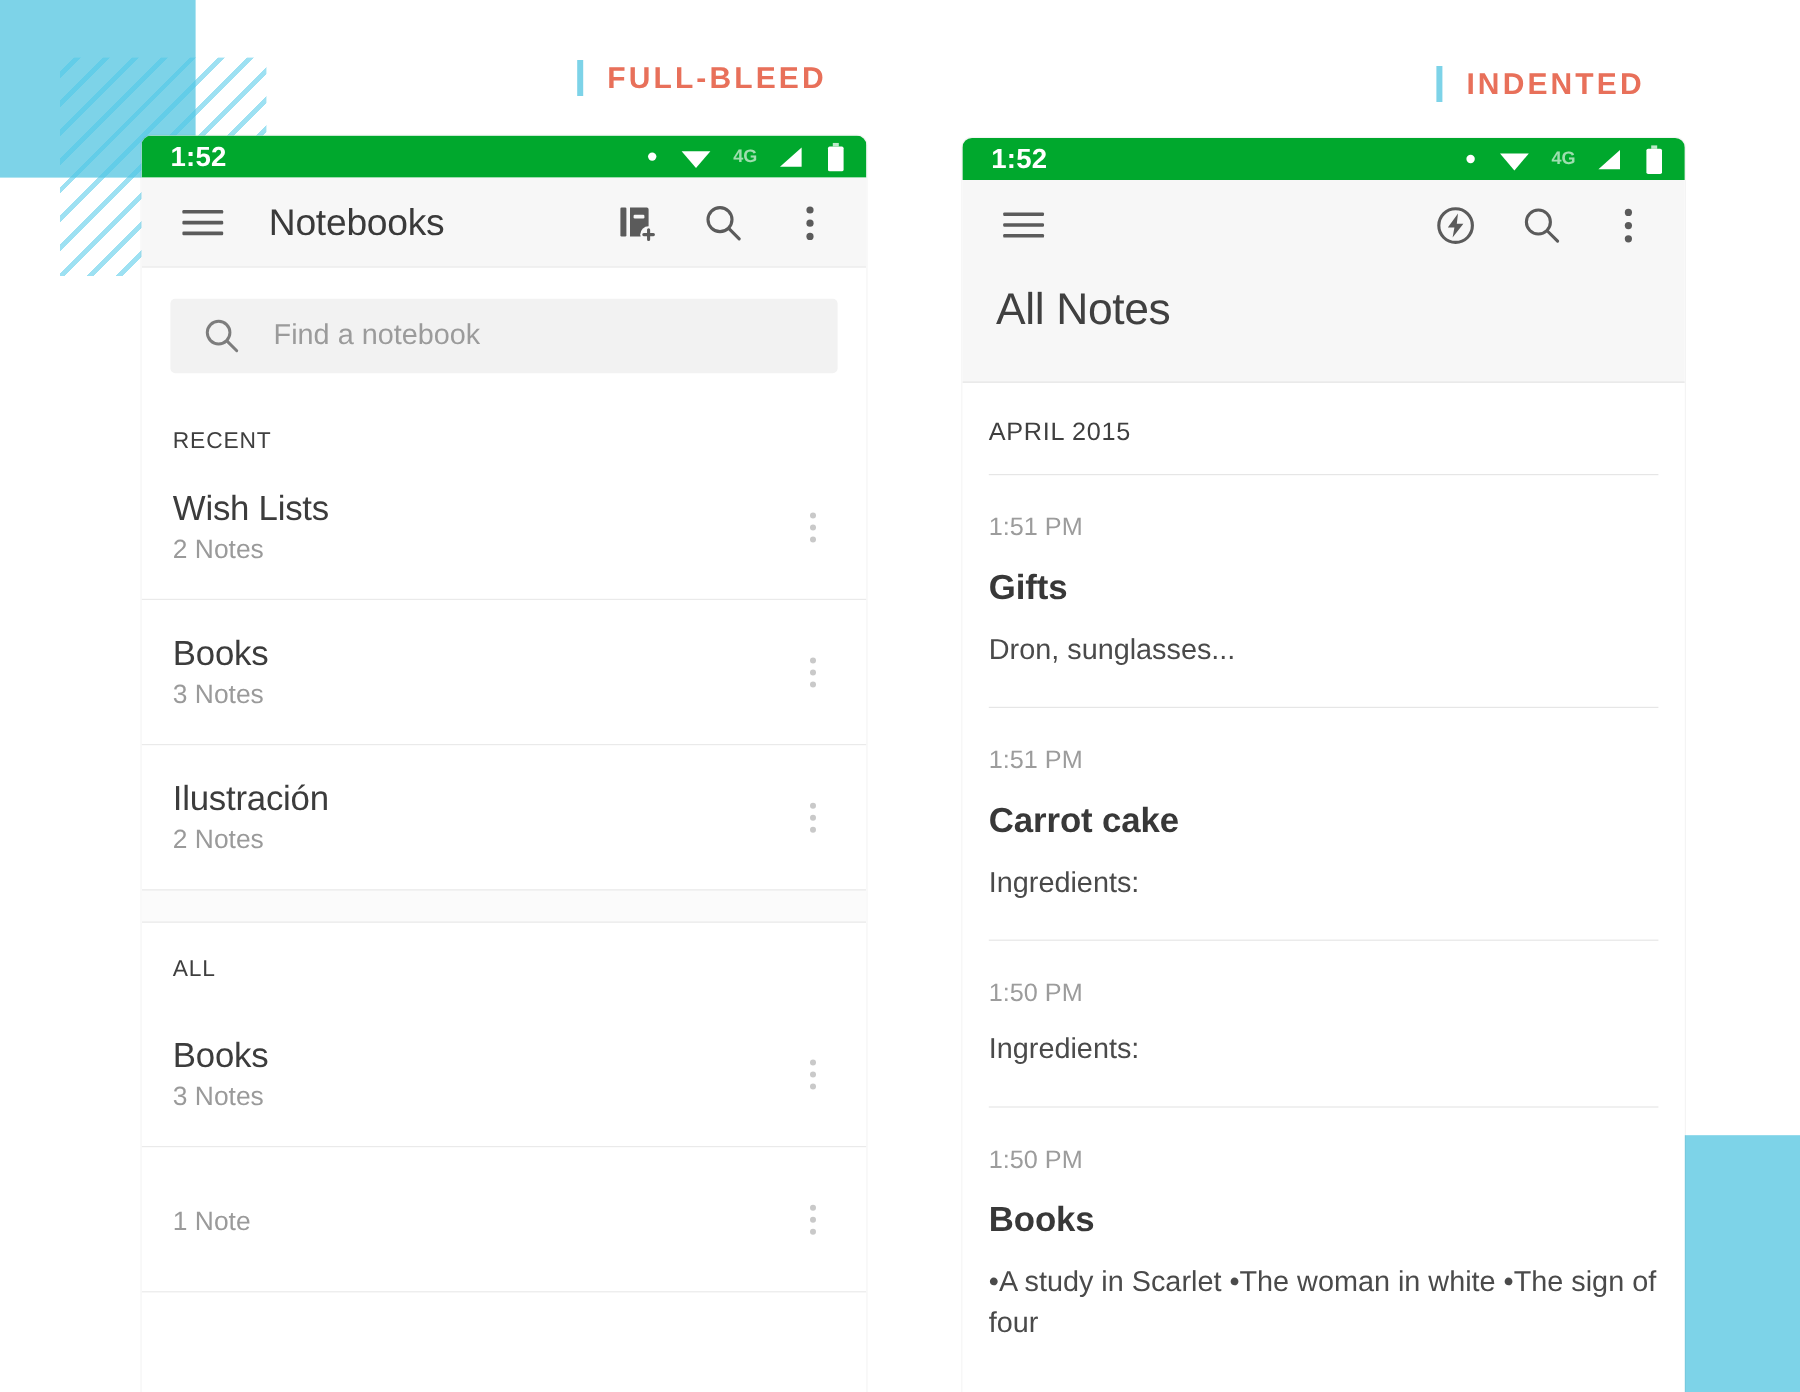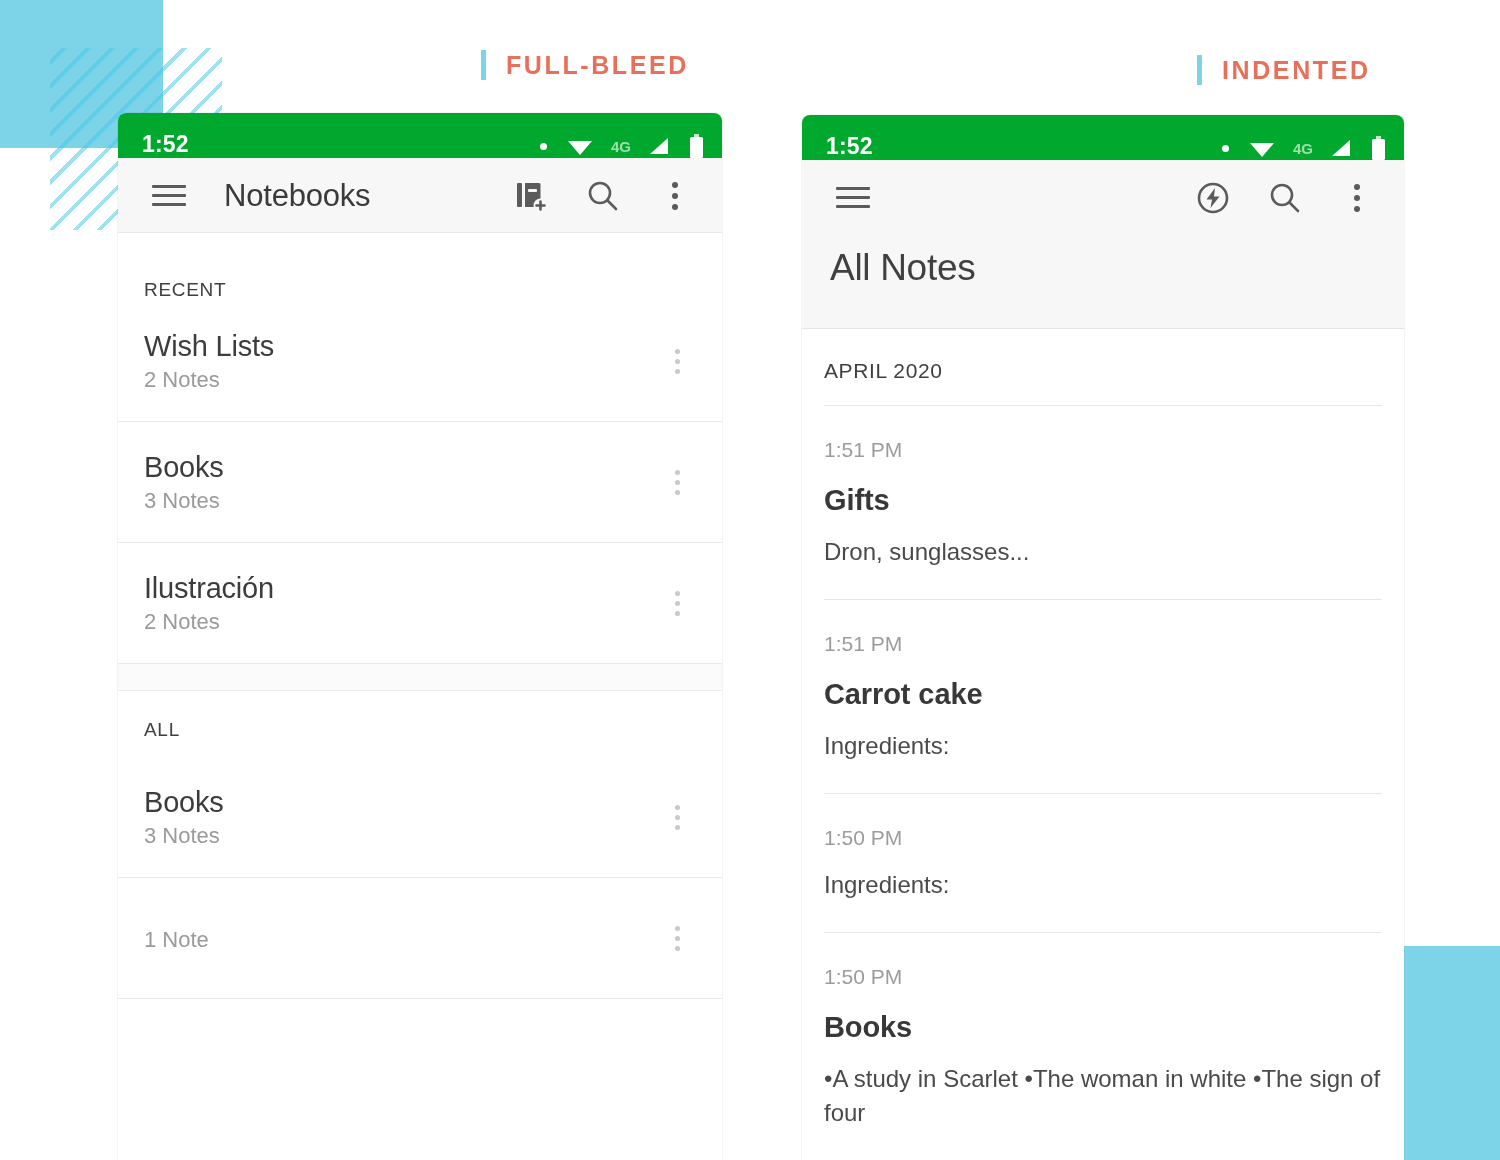--- a/index.html
+++ b/index.html
@@ -68,24 +68,24 @@
     overflow: hidden;
     background: #ffffff;
     border-radius: 8px 8px 0 0;
     box-shadow: 0 0 0 1px rgba(0,0,0,0.045);
   }
   #phone-left  { left: 118px; top: 113px; width: 604px; height: 1047px; }
   #phone-right { left: 802px; top: 115px; width: 602px; height: 1045px; }
 
   
   .status-bar {
-    height: 45px;
+    height: 35px;
     background: #00A82D;
     display: flex;
-    align-items: flex-end;
+    align-items: center;
     padding: 0 18px 0 24px;
     box-sizing: border-box;
   }
   .status-time {
     color: #ffffff;
     font-size: 23px;
     font-weight: bold;
     letter-spacing: 0.2px;
   }
   .status-icons {
@@ -309,20 +309,29 @@
       <div class="icon-btn">
         <div class="kebab">
           <span></span>
             <span></span>
             <span></span>
         </div>
       </div>
     </div>
   </div>
 
+  <div class="search-wrap">
+    <div class="search-field">
+      <svg width="34" height="34" viewBox="0 0 36 36">
+        <circle cx="15" cy="15" r="10" fill="none" stroke="#7D7D7D" stroke-width="2.6"></circle>
+        <line x1="22.5" y1="22.5" x2="31" y2="31" stroke="#7D7D7D" stroke-width="2.6" stroke-linecap="round"></line>
+      </svg>
+      <span class="search-placeholder">Find a notebook</span>
+    </div>
+  </div>
 
   <div class="section-header">RECENT</div>
 
   <div class="nb-item">
     <div class="nb-text">
       <div class="nb-name">Wish Lists</div>
       <div class="nb-count">2 Notes</div>
     </div>
     <div class="nb-kebab">
         <span></span>
@@ -442,21 +451,21 @@
       </div>
     </div>
   </div>
 
   <div class="large-title-wrap">
     <div class="large-title">All Notes</div>
   </div>
 
   <div class="notes-body">
 
-    <div class="date-header">APRIL 2020</div>
+    <div class="date-header">APRIL 2015</div>
     <div class="divider-indented"></div>
 
     <div class="note-item">
       <div class="note-time">1:51 PM</div>
       <div class="note-title">Gifts</div>
       <div class="note-snippet">Dron, sunglasses...</div>
     </div>
     <div class="divider-indented"></div>
 
     <div class="note-item">

